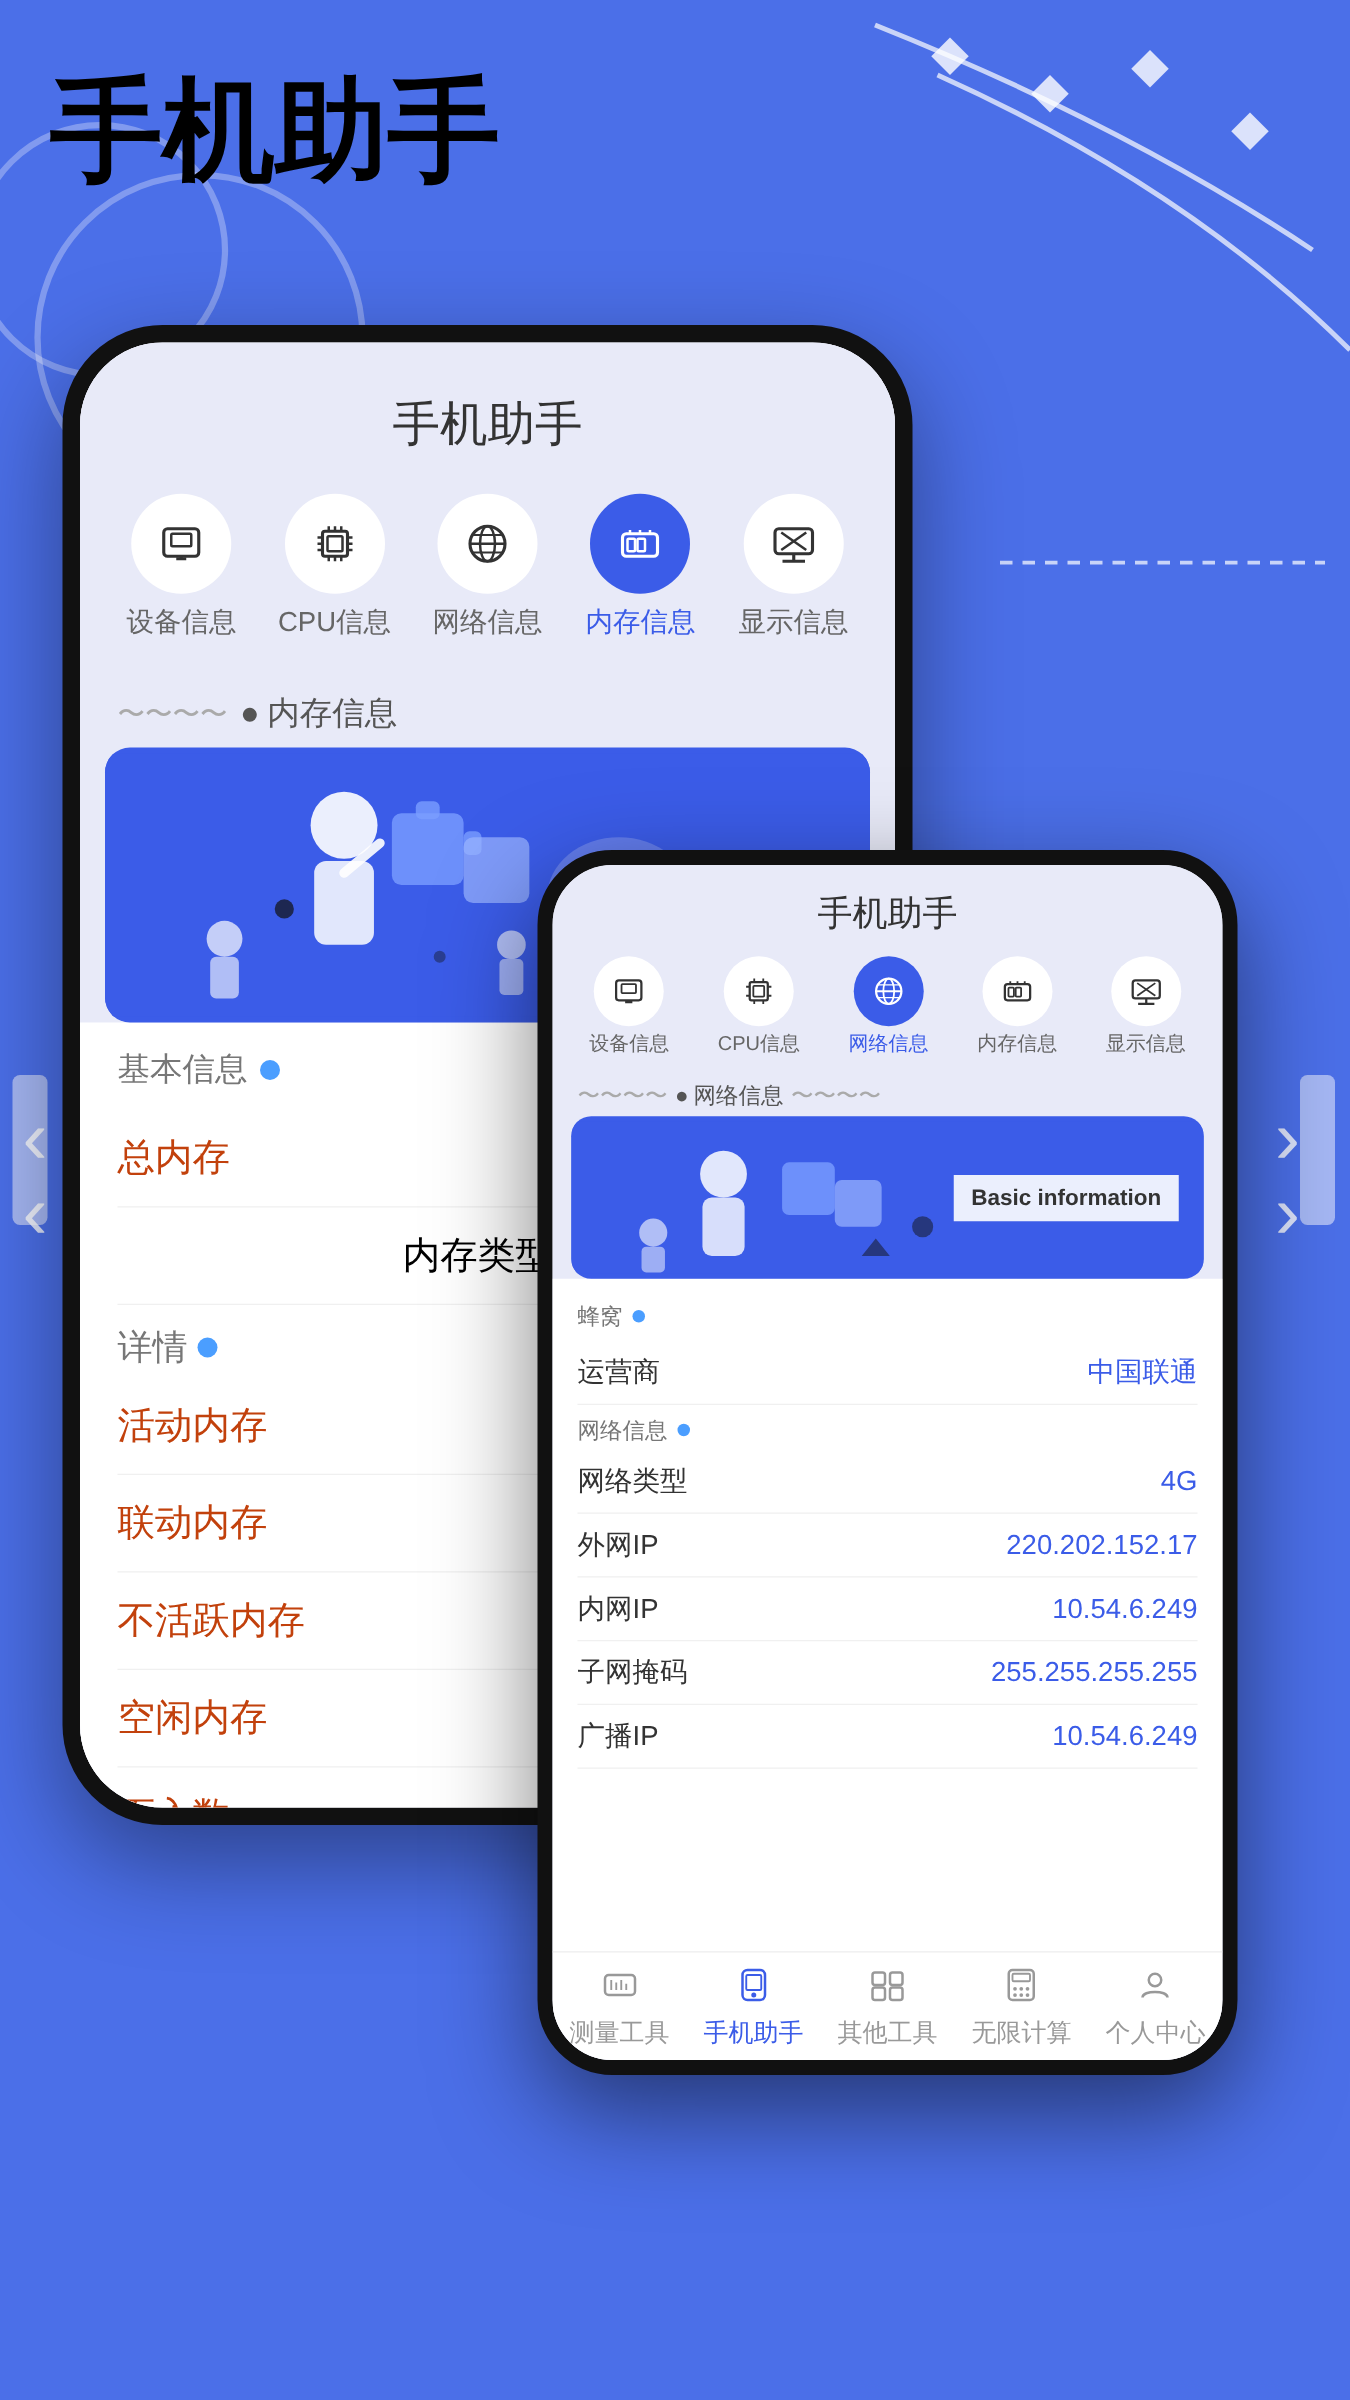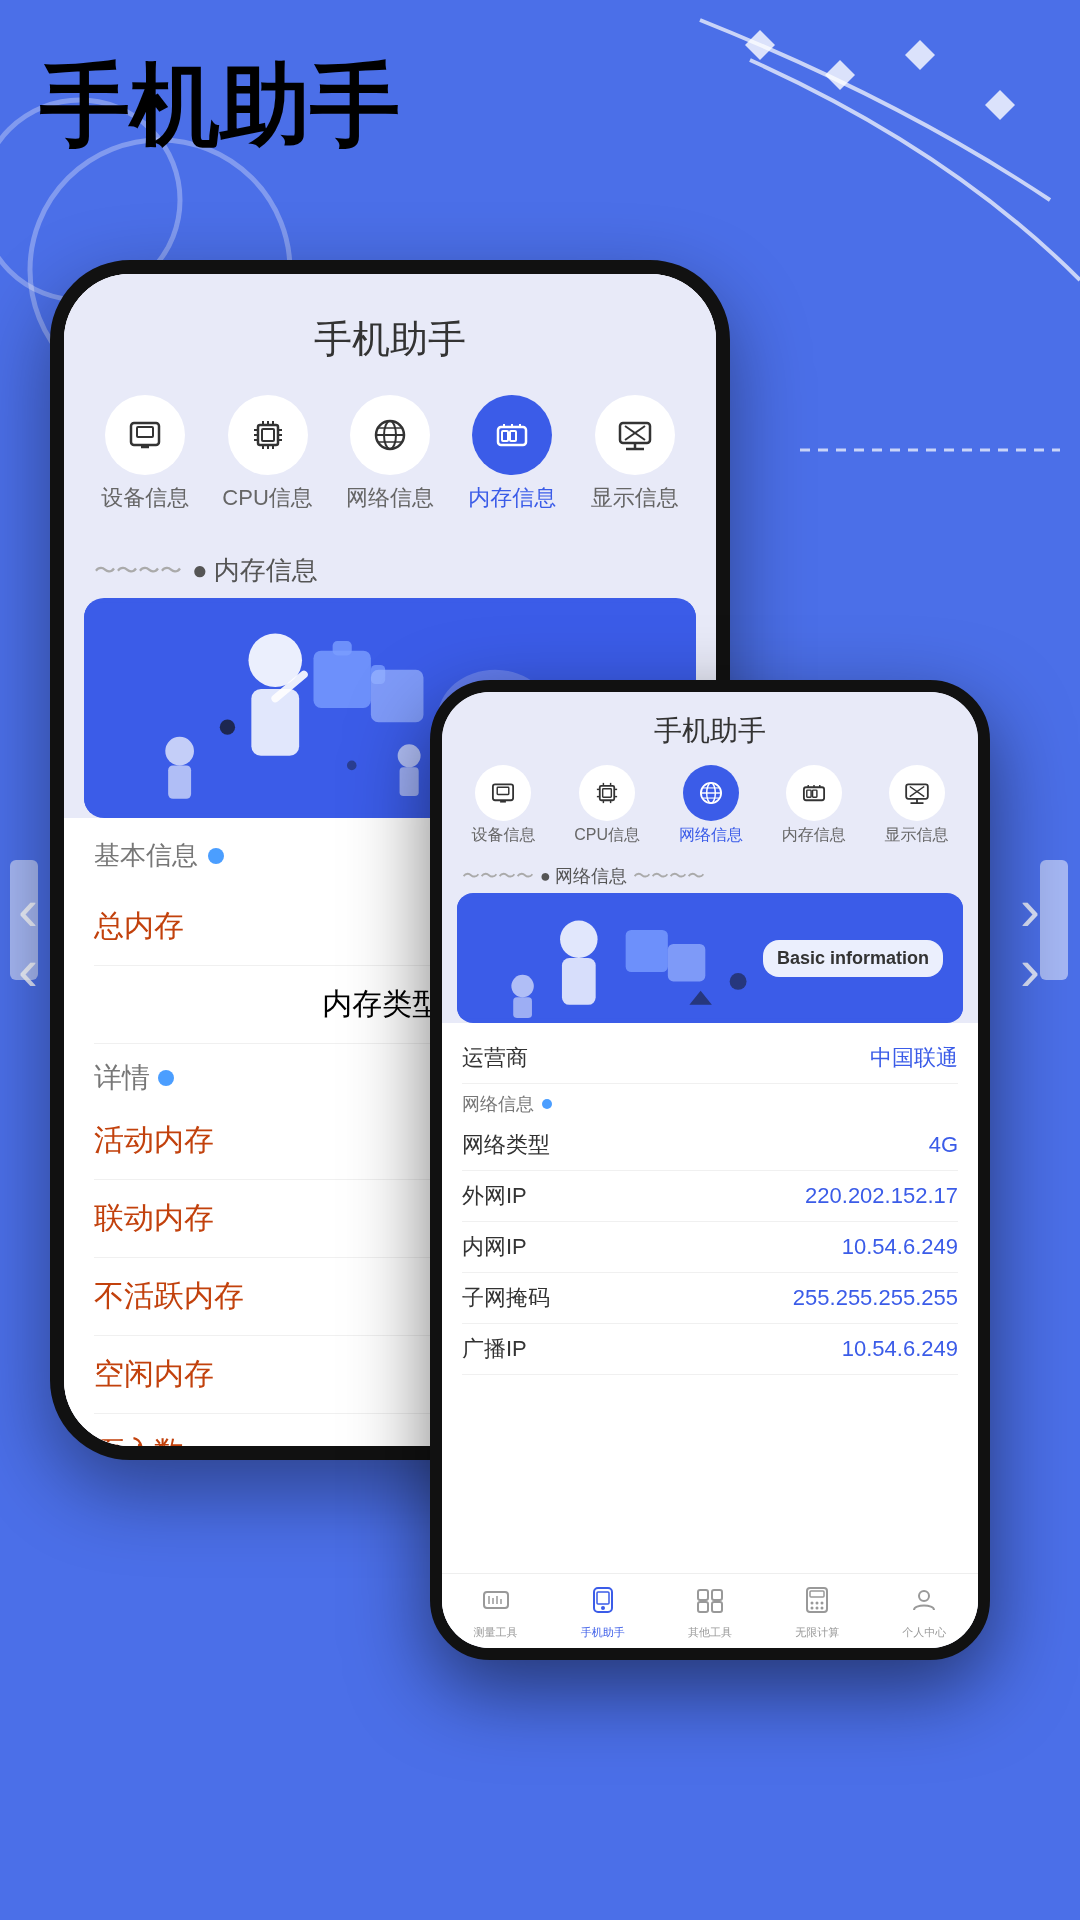--- a/index.html
+++ b/index.html
@@ -255,21 +255,21 @@
       overflow: hidden;
       display: flex;
       align-items: center;
       justify-content: flex-end;
     }
     .basic-info-badge {
       background: rgba(255,255,255,0.9);
       color: #333;
       font-size: 18px;
       padding: 8px 14px;
-      border-radius: 16px;
+      border-radius: 0;
       margin-right: 20px;
       font-weight: 600;
     }
 
     .content-white-small {
       background: #fff;
       flex: 1;
       padding: 10px 20px;
       overflow: hidden;
     }
@@ -326,21 +326,21 @@
       gap: 4px;
     }
     .bottom-nav-icon {
       font-size: 26px;
       color: #999;
     }
     .bottom-nav-icon.active {
       color: #3B5CE8;
     }
     .bottom-nav-label {
-      font-size: 11px;
+      font-size: 20px;
       color: #999;
     }
     .bottom-nav-label.active {
       color: #3B5CE8;
     }
 
     
     .bg-svg {
       position: absolute;
       top: 0; left: 0;
@@ -620,20 +620,24 @@
         <circle cx="70" cy="95" r="12" fill="white" opacity="0.6"></circle>
         <rect x="60" y="107" width="20" height="22" rx="4" fill="white" opacity="0.5"></rect>
         <circle cx="300" cy="90" r="9" fill="#111" opacity="0.5"></circle>
         <polygon points="260,100 272,115 248,115" fill="#111" opacity="0.5"></polygon>
       </svg>
       <span class="basic-info-badge" style="position:relative;z-index:2">Basic information</span>
     </div>
 
     <div class="content-white-small">
 
+      <div class="cellular-header">
+        <span>蜂窝</span>
+        <span class="blue-dot-small"></span>
+      </div>
       <div class="info-row-small">
         <span class="info-label-small">运营商</span>
         <span class="info-val-small">中国联通</span>
       </div>
 
       <div class="network-info-header">
         <span>网络信息</span>
         <span class="blue-dot-small"></span>
       </div>
       <div class="info-row-small">

